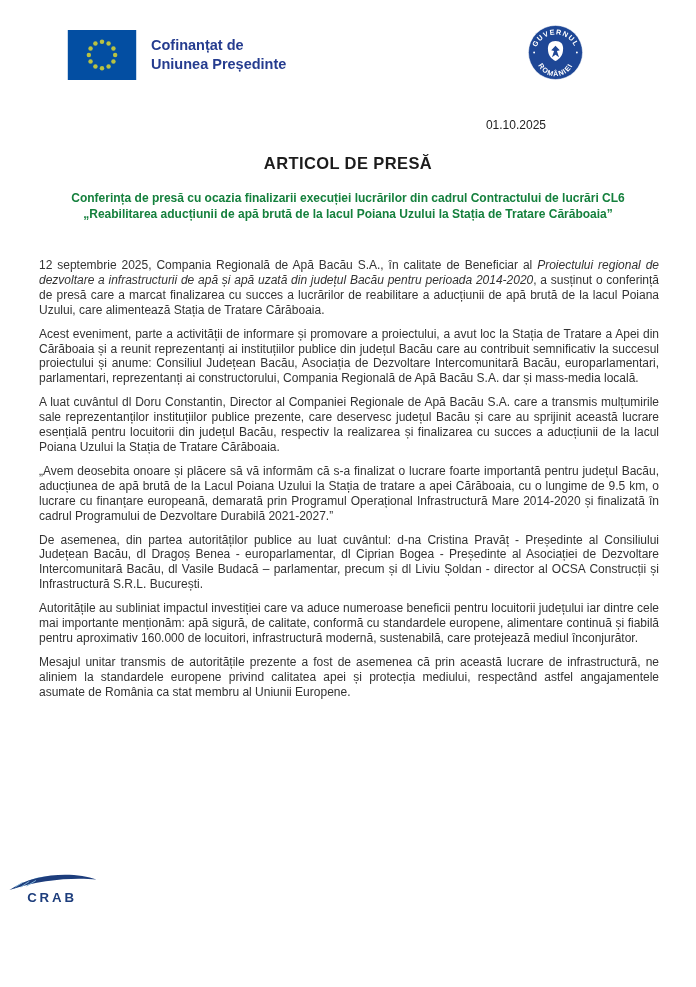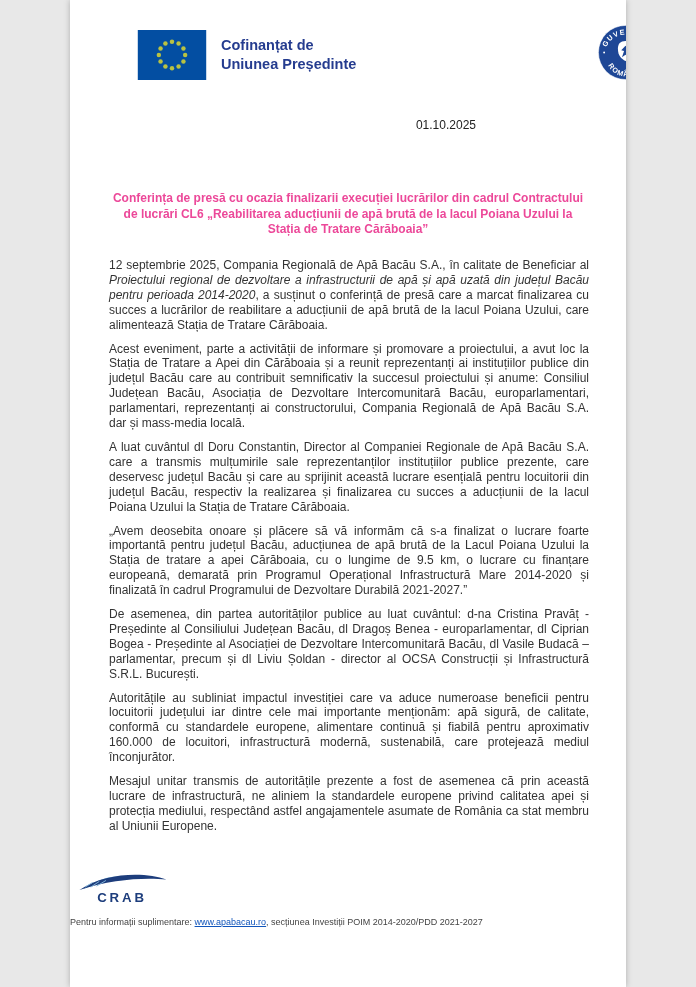--- a/index.html
+++ b/index.html
@@ -1,31 +1,31 @@
 <!DOCTYPE html>
 <html><head>
 <meta charset="utf-8">
 <style>
   html,body{margin:0;padding:0;background:#e8e8e8;}
   .page{
-    position:relative;width:556px;height:987px;margin:0 auto;background:#ffffff;
+    position:relative;width:696px;height:987px;margin:0 auto;background:#ffffff;
     font-family:"Liberation Sans","DejaVu Sans",sans-serif;color:#333;overflow:hidden;
     box-shadow:0 0 6px rgba(0,0,0,.25);
   }
   
   .eu-block{position:absolute;left:64px;top:30px;display:flex;align-items:center;gap:11px;}
   .eu-flag{width:76px;height:50px;display:block;}
   .eu-text{font-weight:bold;color:#253c8f;font-size:14.5px;line-height:1.3;}
   .gov-seal{position:absolute;left:527px;top:24px;width:57px;height:57px;}
   .date{position:absolute;top:118px;right:150px;font-weight:normal;font-size:12px;color:#222;}
   
   .title{position:absolute;top:154px;left:0;right:0;text-align:center;
          font-size:16.5px;font-weight:bold;color:#1c1c1c;letter-spacing:.4px;}
   .subtitle{position:absolute;top:191px;left:36px;right:36px;text-align:center;
-            font-size:12px;font-weight:bold;color:#ec4899;line-height:15.5px;}
+            font-size:12px;font-weight:bold;color:#15803d;line-height:15.5px;}
   
   .body-text{position:absolute;top:258px;left:37px;right:37px;}
   .body-text p{margin:0 0 9px 2px;text-align:justify;font-size:12px;line-height:14.9px;color:#333;}
   .body-text .it{font-style:italic;}
   
   .footer{position:absolute;left:0;right:0;top:868px;}
   .crab-logo{width:104px;height:42px;display:inline-block;}
   .footer-lines{margin-top:2px;font-size:9px;color:#444;line-height:12.5px;}
   .footer-lines a{color:#1155bb;text-decoration:underline;cursor:pointer;}
 </style>
@@ -74,37 +74,37 @@
     <g>
       <path d="M30 18 c5.5,0 8,3 8,8 c0,7 -3.5,10.5 -8,13 c-4.5,-2.5 -8,-6 -8,-13 c0,-5 2.5,-8 8,-8 z" fill="#ffffff"></path>
       <path d="M30 23 l4.5,4.5 -3,1 2.2,6.5 -3.7,-2.6 -3.7,2.6 2.2,-6.5 -3,-1 z" fill="#1e4796"></path>
     </g>
     <circle cx="7.5" cy="30" r="1" fill="#ffffff"></circle>
     <circle cx="52.5" cy="30" r="1" fill="#ffffff"></circle>
   </svg>
 
   <div class="date">01.10.2025</div>
 
+  <div class="title">ARTICOL DE PRESĂ</div>
   <div class="subtitle">Conferința de presă cu ocazia finalizarii execuției lucrărilor din cadrul Contractului de lucrări CL6 „Reabilitarea aducțiunii de apă brută de la lacul Poiana Uzului la Stația de Tratare Cărăboaia”</div>
 
   <div class="body-text">
     <p><span>12 septembrie 2025, Compania Regională de Apă Bacău S.A., în calitate de Beneficiar al </span><span class="it">Proiectului regional de dezvoltare a infrastructurii de apă și apă uzată din județul Bacău pentru perioada 2014-2020</span><span>, a susținut o conferință de presă care a marcat finalizarea cu succes a lucrărilor de reabilitare a aducțiunii de apă brută de la lacul Poiana Uzului, care alimentează Stația de Tratare Cărăboaia.</span></p>
     <p>Acest eveniment, parte a activității de informare și promovare a proiectului, a avut loc la Stația de Tratare a Apei din Cărăboaia și a reunit reprezentanți ai instituțiilor publice din județul Bacău care au contribuit semnificativ la succesul proiectului și anume: Consiliul Județean Bacău, Asociația de Dezvoltare Intercomunitară Bacău, europarlamentari, parlamentari, reprezentanți ai constructorului, Compania Regională de Apă Bacău S.A. dar și mass-media locală.</p>
     <p>A luat cuvântul dl Doru Constantin, Director al Companiei Regionale de Apă Bacău S.A. care a transmis mulțumirile sale reprezentanților instituțiilor publice prezente, care deservesc județul Bacău și care au sprijinit această lucrare esențială pentru locuitorii din județul Bacău, respectiv la realizarea și finalizarea cu succes a aducțiunii de la lacul Poiana Uzului la Stația de Tratare Cărăboaia.</p>
     <p>„Avem deosebita onoare și plăcere să vă informăm că s-a finalizat o lucrare foarte importantă pentru județul Bacău, aducțiunea de apă brută de la Lacul Poiana Uzului la Stația de tratare a apei Cărăboaia, cu o lungime de 9.5 km, o lucrare cu finanțare europeană, demarată prin Programul Operațional Infrastructură Mare 2014-2020 și finalizată în cadrul Programului de Dezvoltare Durabilă 2021-2027.”</p>
     <p>De asemenea, din partea autorităților publice au luat cuvântul: d-na Cristina Pravăț - Președinte al Consiliului Județean Bacău, dl Dragoș Benea - europarlamentar, dl Ciprian Bogea - Președinte al Asociației de Dezvoltare Intercomunitară Bacău, dl Vasile Budacă – parlamentar, precum și dl Liviu Șoldan - director al OCSA Construcții și Infrastructură S.R.L. București.</p>
     <p>Autoritățile au subliniat impactul investiției care va aduce numeroase beneficii pentru locuitorii județului iar dintre cele mai importante menționăm: apă sigură, de calitate, conformă cu standardele europene, alimentare continuă și fiabilă pentru aproximativ 160.000 de locuitori, infrastructură modernă, sustenabilă, care protejează mediul înconjurător.</p>
     <p>Mesajul unitar transmis de autoritățile prezente a fost de asemenea că prin această lucrare de infrastructură, ne aliniem la standardele europene privind calitatea apei și protecția mediului, respectând astfel angajamentele asumate de România ca stat membru al Uniunii Europene.</p>
   </div>
 
   <div class="footer">
     <svg class="crab-logo" viewBox="0 0 110 42" aria-hidden="true">
       <path d="M14,21 C30,9 48,6 62,7.5 L57,11.5 C42,11.5 26,16 14,21 Z" fill="#85b8dc"></path>
       <path d="M10,22 C38,3 80,3 102,11 C80,8.5 44,10.5 10,22 Z" fill="#1d3d7c"></path>
       <path d="M16,19 l8,-5 M22,19 l9,-6 M28,18 l10,-6" stroke="#85b8dc" stroke-width="1" fill="none"></path>
       <text x="55" y="35" text-anchor="middle" font-size="14" font-weight="bold" letter-spacing="3" fill="#1d3d7c" font-family="Liberation Sans, sans-serif">CRAB</text>
     </svg>
     <div class="footer-lines">
-      <div><span>Pentru informații suplimentare: </span><a>www.apabacau.ro</a><span>, secțiunea Investiții POIM 2014-2020/PDD 2021-2027</span></div>
     </div>
   </div>
 
 </div>
 
 </body></html>

